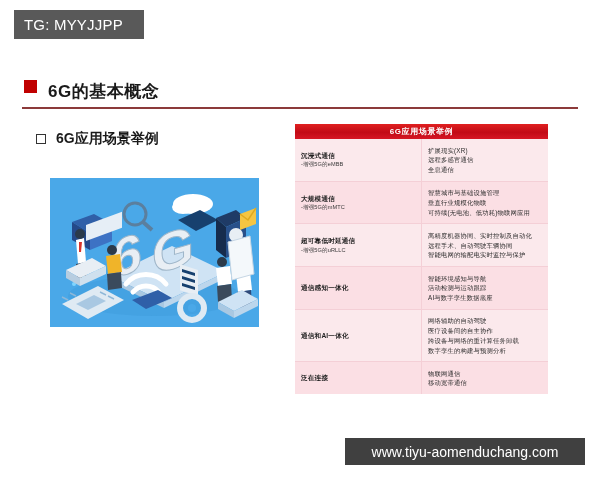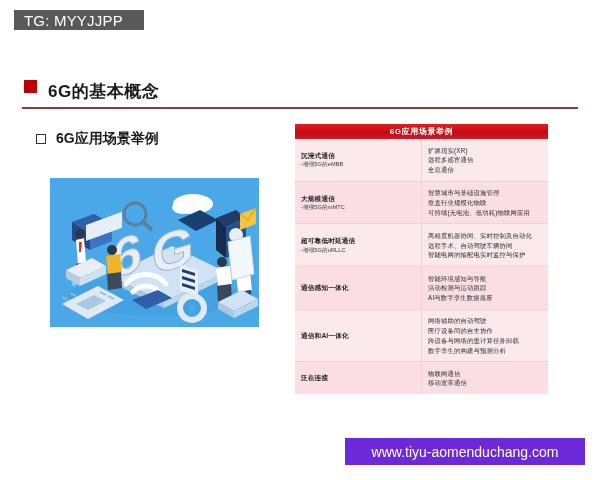--- a/index.html
+++ b/index.html
@@ -14,21 +14,21 @@
     position: relative;
     overflow: hidden;
   }
 
   
   #tg-badge {
     position: absolute;
     left: 14px;
     top: 10px;
     width: 130px;
-    height: 20px;
+    height: 29px;
     background: #595959;
     color: #ffffff;
     font-size: 15px;
     letter-spacing: 0.2px;
     display: flex;
     align-items: center;
     padding-left: 10px;
     box-sizing: border-box;
   }
 
@@ -149,21 +149,21 @@
     letter-spacing: 0.2px;
   }
 
   
   #site-watermark {
     position: absolute;
     left: 345px;
     top: 438px;
     width: 240px;
     height: 27px;
-    background: #6d28d9;
+    background: #404040;
     color: #ffffff;
     font-size: 14px;
     display: flex;
     align-items: center;
     justify-content: center;
     box-sizing: border-box;
   }
 </style>
 </head>
 <body>

